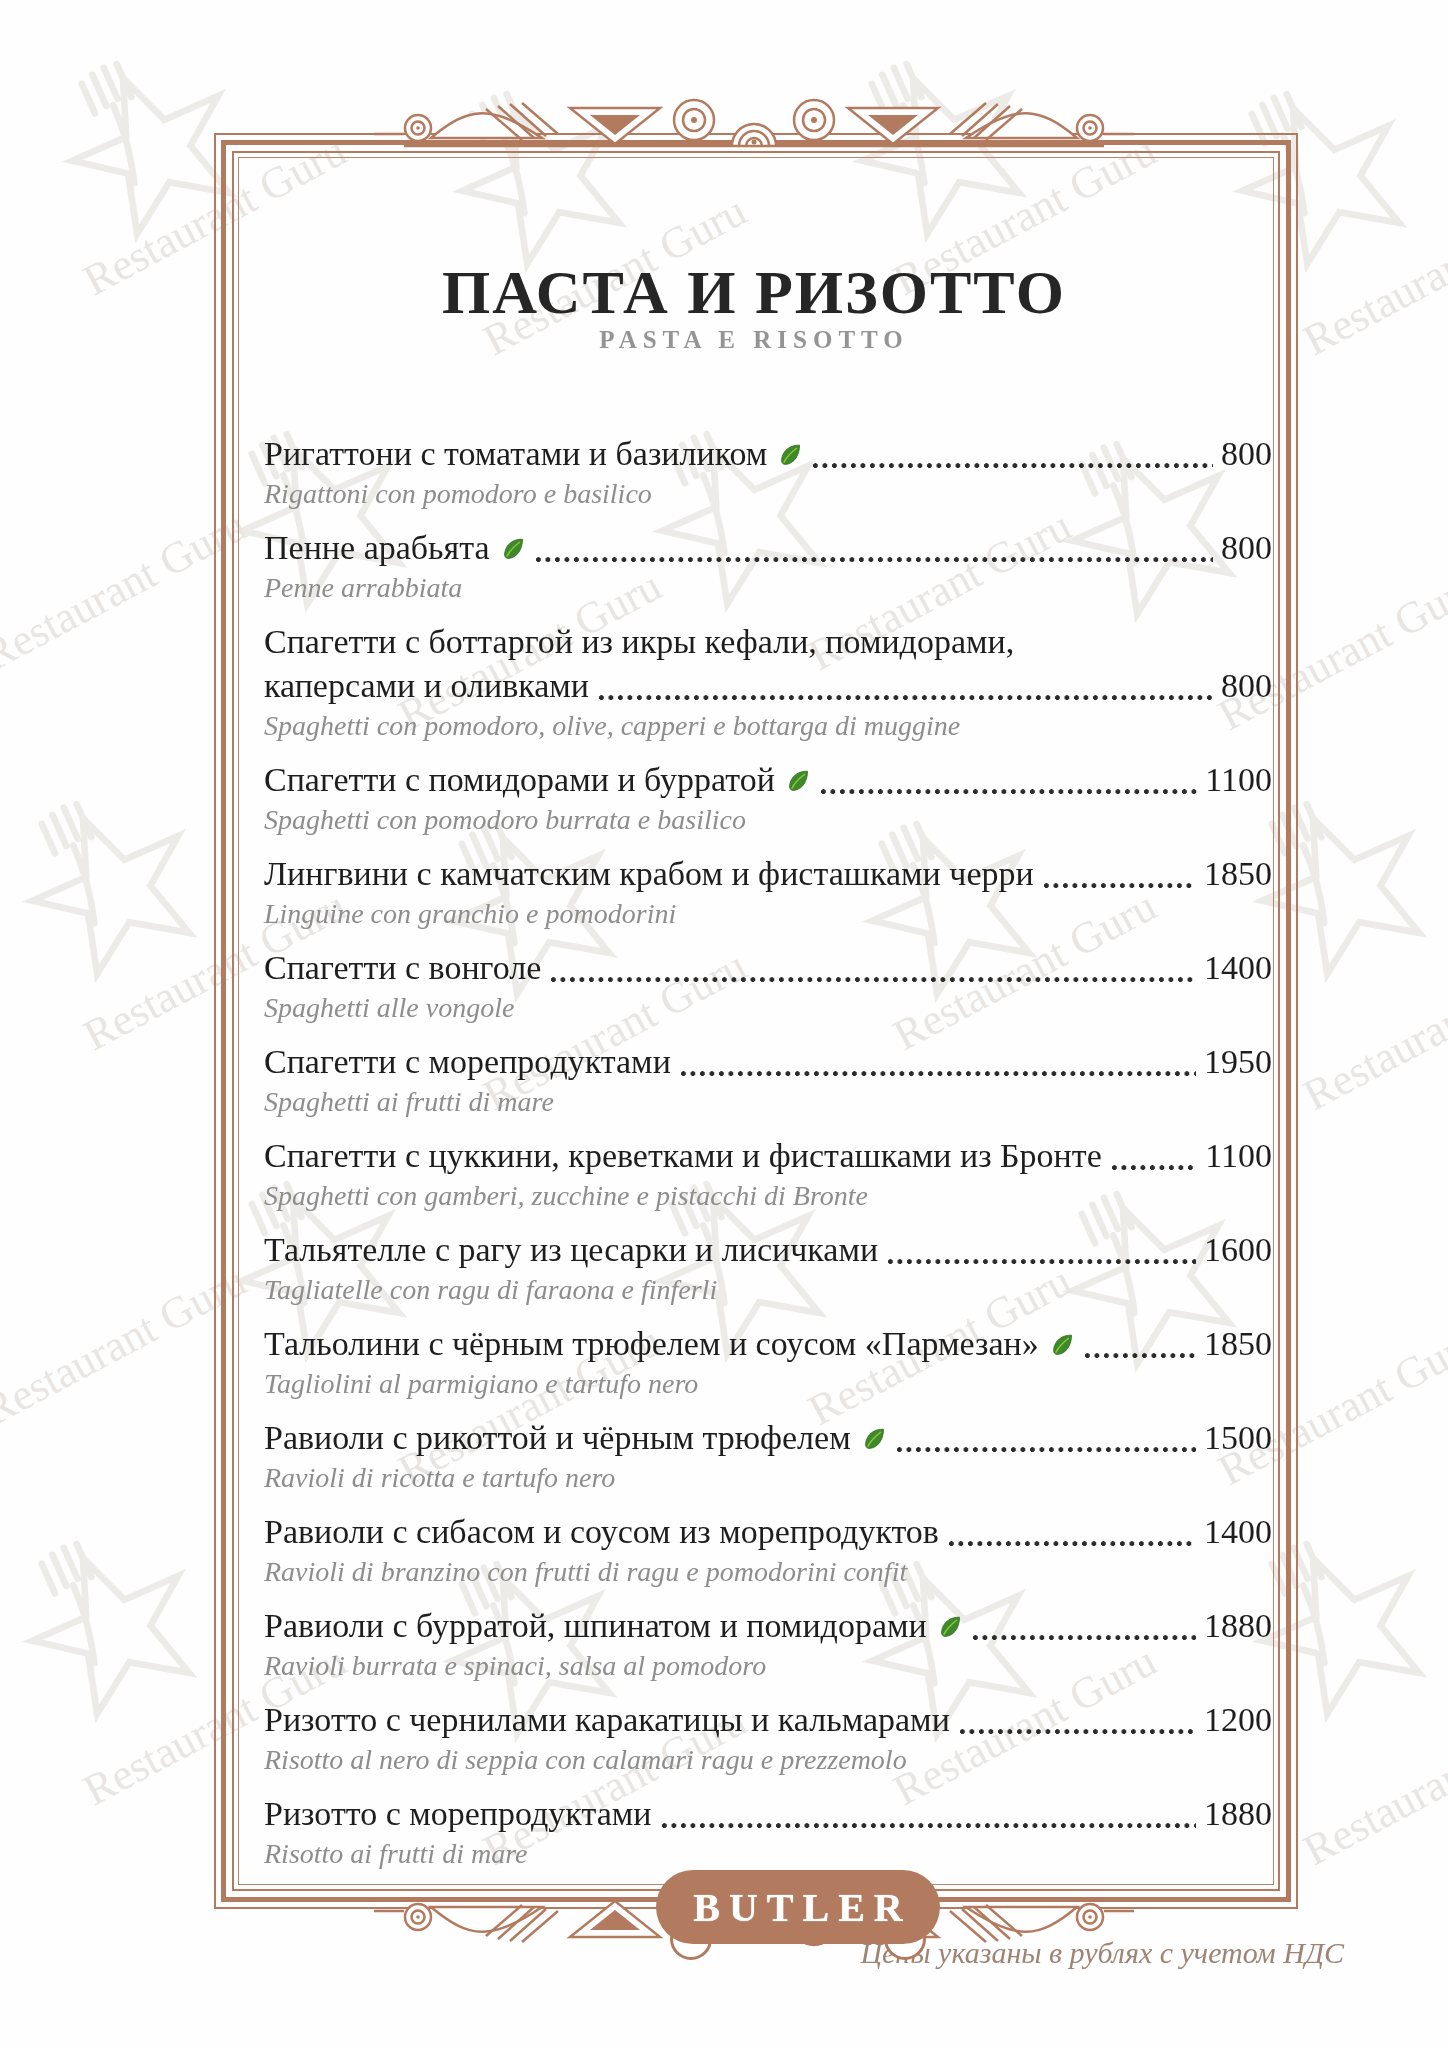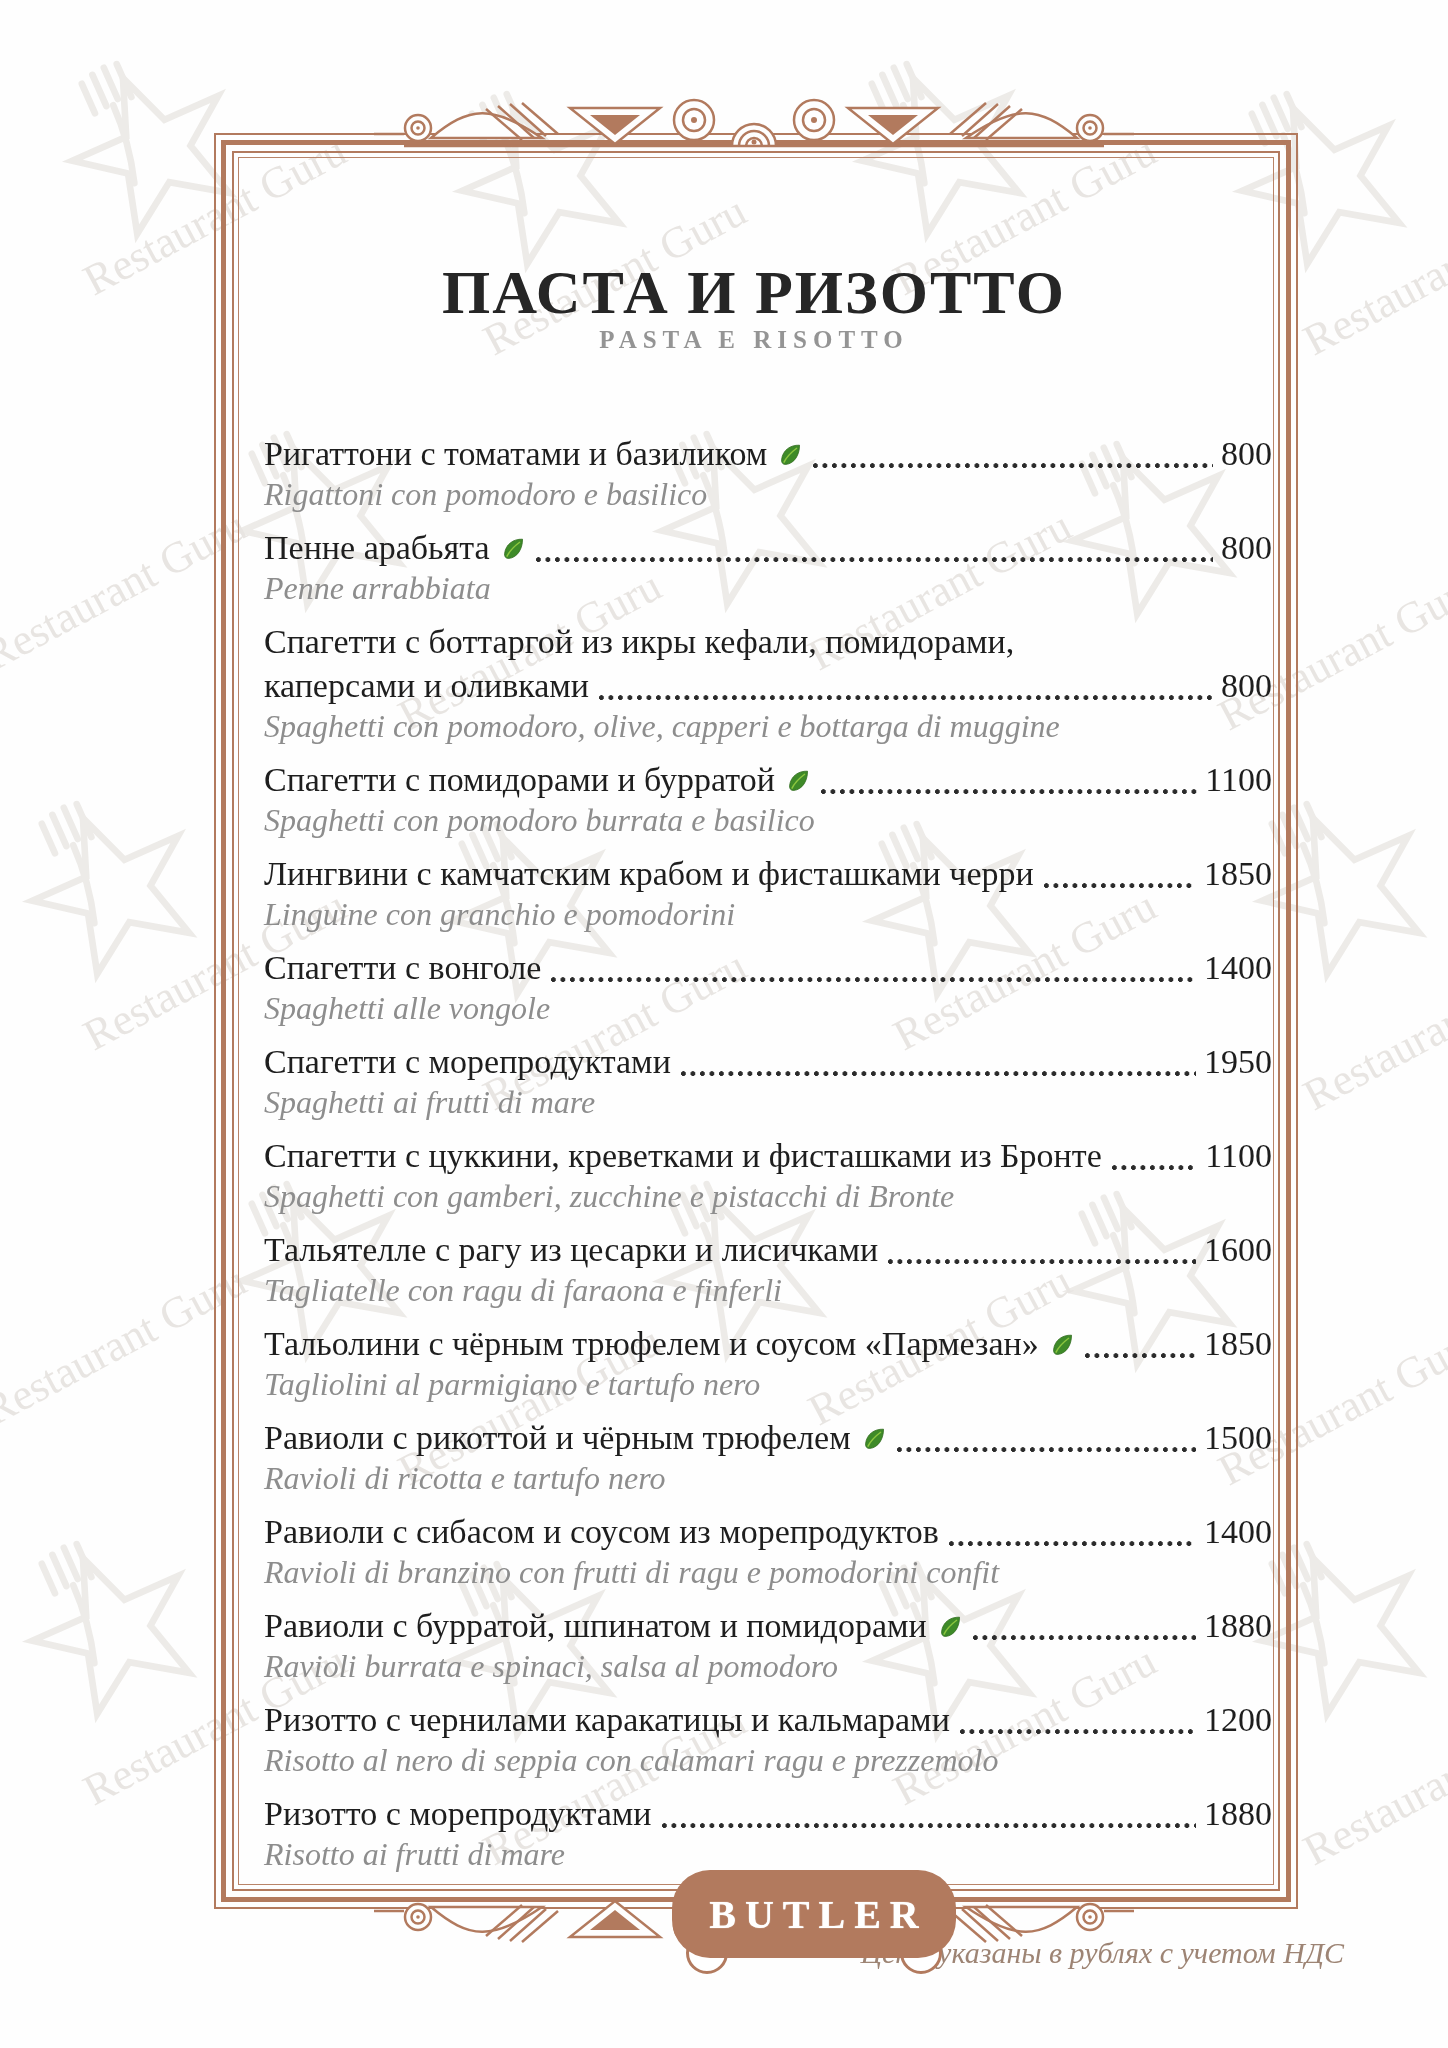--- a/index.html
+++ b/index.html
@@ -55,25 +55,25 @@
   .name { white-space:nowrap; }
   .name svg { margin-left:10px; vertical-align:-3px; }
   .dots {
     flex:1; height:44px; margin:0 8px 0 10px;
     background-image:radial-gradient(circle at 2.4px 2.6px, #2b2b2b 2.1px, transparent 2.7px);
     background-size:9.5px 5px;
     background-repeat:repeat-x;
     background-position:left bottom 8px;
   }
   .sub {
-    font-size:32px; font-style:italic; color:#8d8d8d; line-height:36px;
+    font-size:28px; font-style:italic; color:#8d8d8d; line-height:36px;
   }
 
   
-  .badge-wrap { position:absolute; left:672px; top:1870px; width:284px; height:88px; z-index:6; }
+  .badge-wrap { position:absolute; left:656px; top:1870px; width:284px; height:74px; z-index:6; }
   .badge-bump {
     position:absolute; width:36px; height:36px; border-radius:50%;
     background:#fff; border:3px solid #b27a5e; bottom:-16px; z-index:0;
   }
   .badge-bump.l { left:14px; } .badge-bump.r { right:14px; }
   .badge {
     position:absolute; inset:0; background:#b27a5e; border-radius:38px;
     display:flex; align-items:center; justify-content:center; z-index:1;
   }
   .badge-text {

